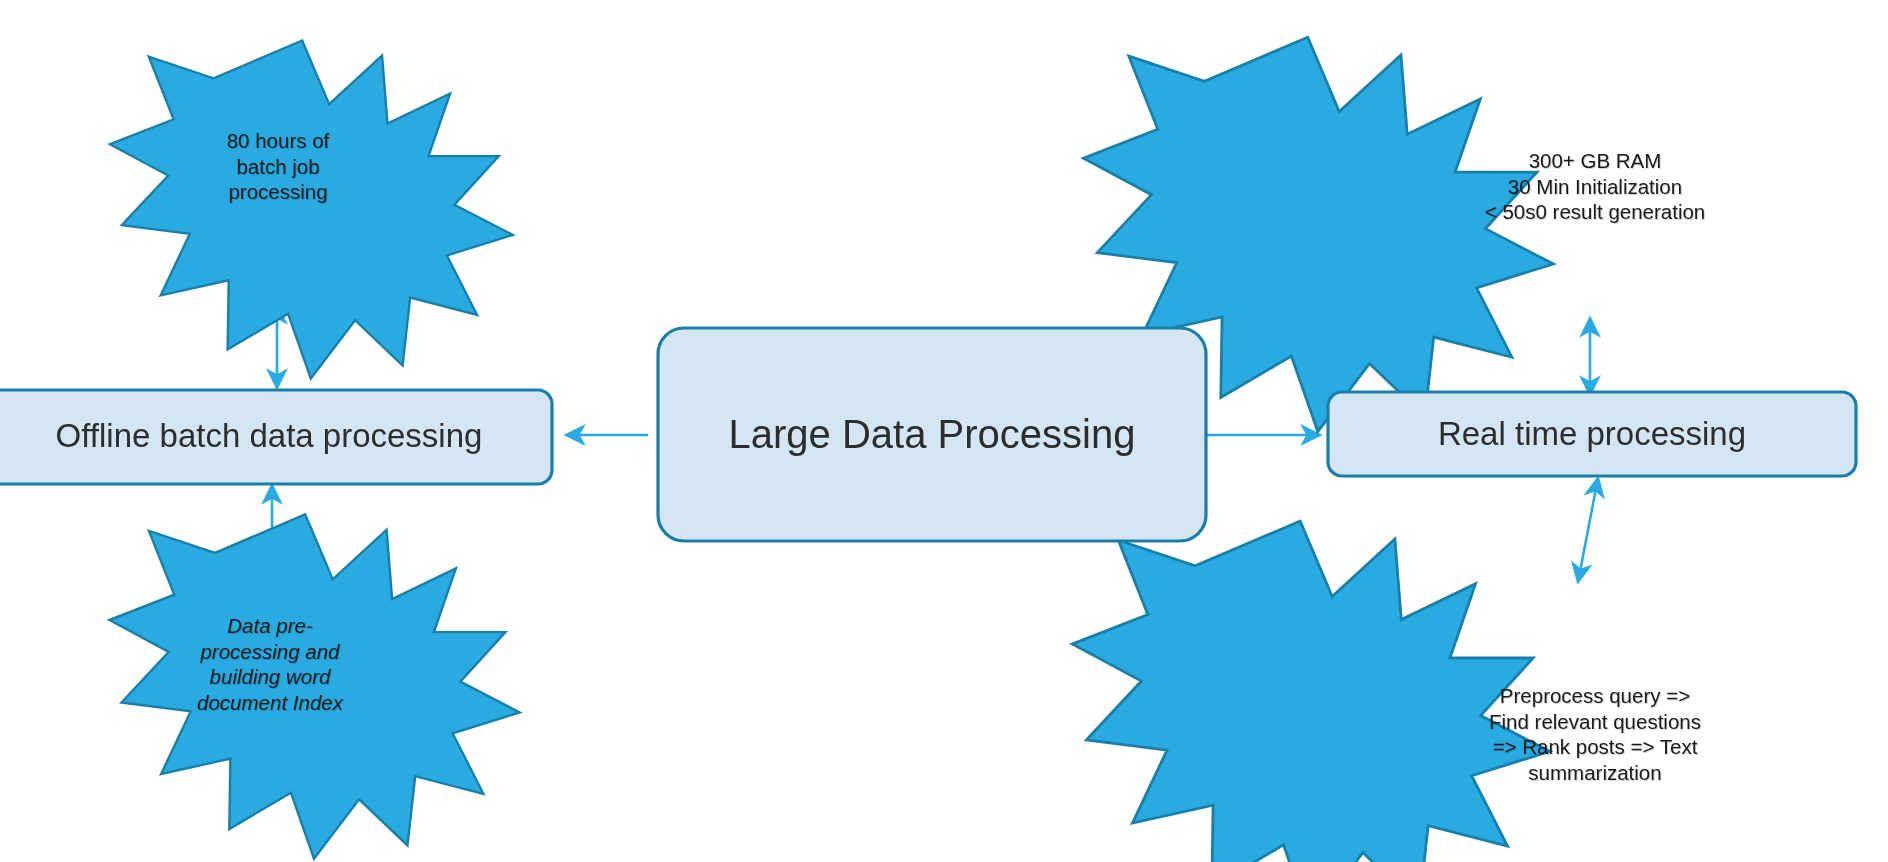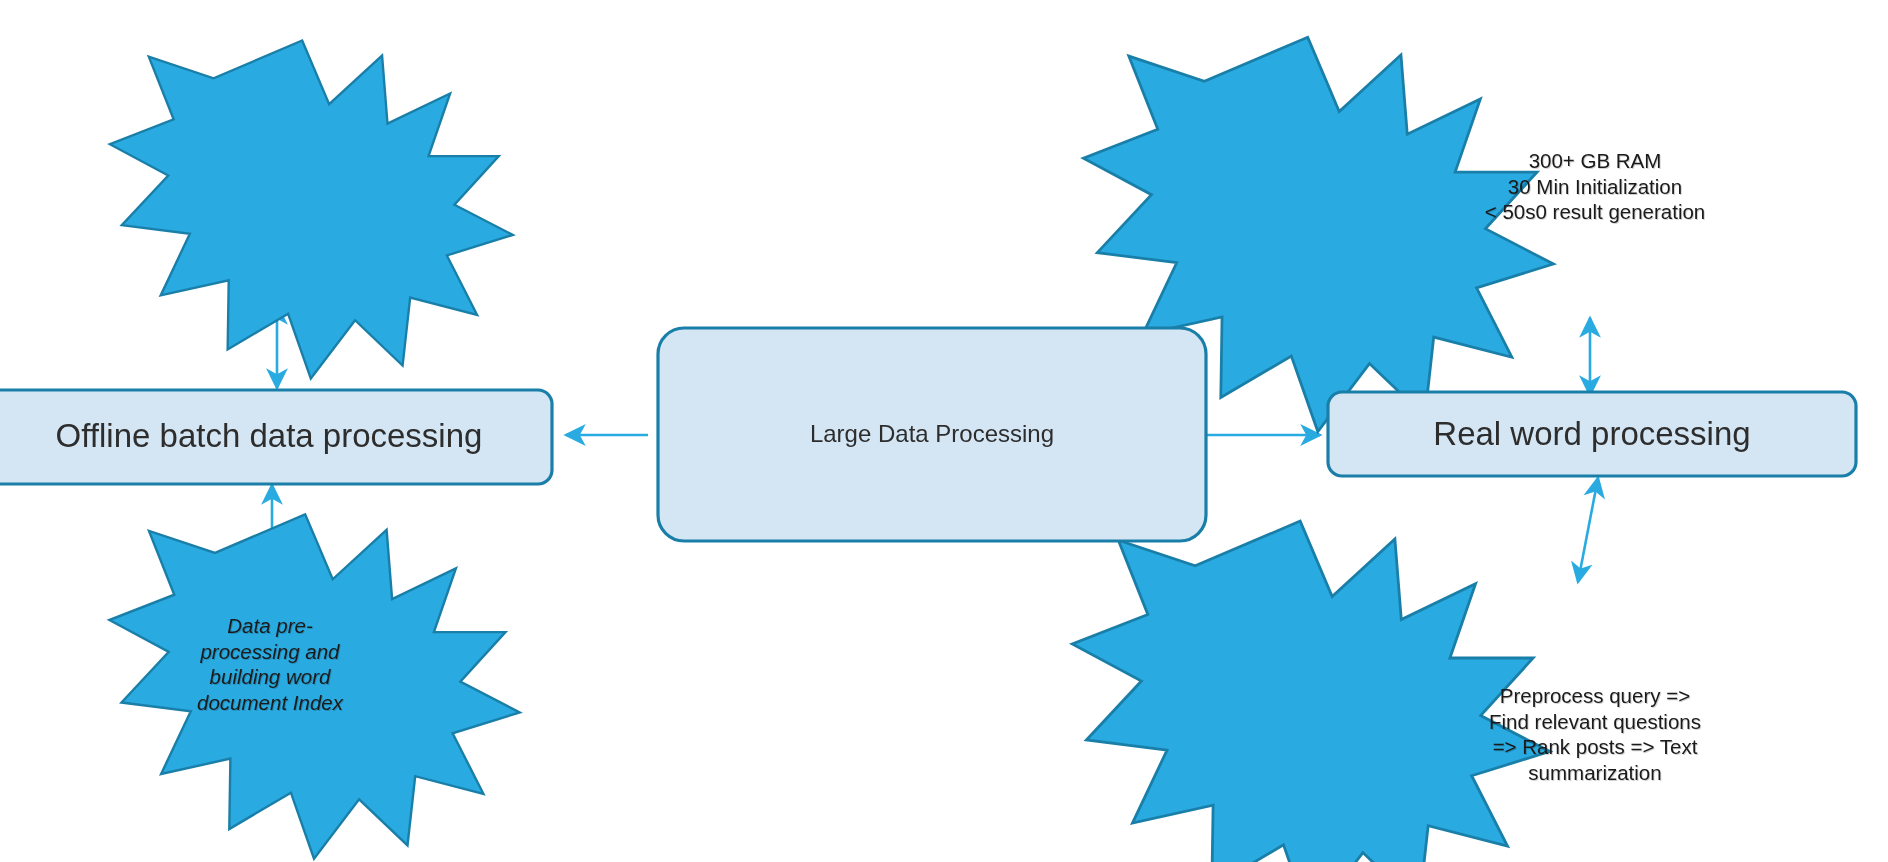--- a/index.html
+++ b/index.html
@@ -51,21 +51,21 @@
     font-size: 20.5px;
     line-height: 25.5px;
     text-shadow: 1px 1px 0 rgba(0,0,0,0.18);
   }
   .box-label {
     font-size: 33px;
     line-height: 38px;
     color: #2d2d2d;
   }
   .box-label.center {
-    font-size: 24px;
+    font-size: 40px;
   }
 </style>
 </head>
 <body>
 
 <div id="canvas">
 
   <svg class="layer" viewBox="0 0 1888 862">
     <defs>
       <marker id="arrowEnd" markerWidth="9" markerHeight="9" refX="7.6" refY="4.5" orient="auto" markerUnits="strokeWidth">
@@ -129,34 +129,37 @@
 
     <g>
       <rect class="box-shape" x="658" y="328" width="548" height="213" rx="26" ry="26"></rect>
     </g>
 
     <g>
       <rect class="box-shape" x="1328" y="392" width="528" height="84" rx="14" ry="14"></rect>
     </g>
   </svg>
 
+  <div class="label star-label" style="left:130px; top:128px; width:296px;">80 hours of
+batch job
+processing</div>
 
   <div class="label star-label" style="left:120px; top:613px; width:300px;font-style:italic;">Data pre-
 processing and
 building word
 document Index</div>
 
   <div class="label star-label" style="left:1395px; top:148px; width:400px;">300+ GB RAM
 30 Min Initialization
 &lt; 50s0 result generation</div>
 
   <div class="label star-label" style="left:1395px; top:648px; width:400px;margin-top:35px;">Preprocess query =&gt;
 Find relevant questions
 =&gt; Rank posts =&gt; Text
 summarization</div>
 
   <div class="label box-label" style="left:-14px; top:417px; width:566px;">Offline batch data processing</div>
 
   <div class="label box-label center" style="left:658px; top:415px; width:548px;">Large Data Processing</div>
 
-  <div class="label box-label" style="left:1328px; top:415px; width:528px;">Real word processing</div>
+  <div class="label box-label" style="left:1328px; top:415px; width:528px;">Real time processing</div>
 
 </div>
 
 </body></html>

